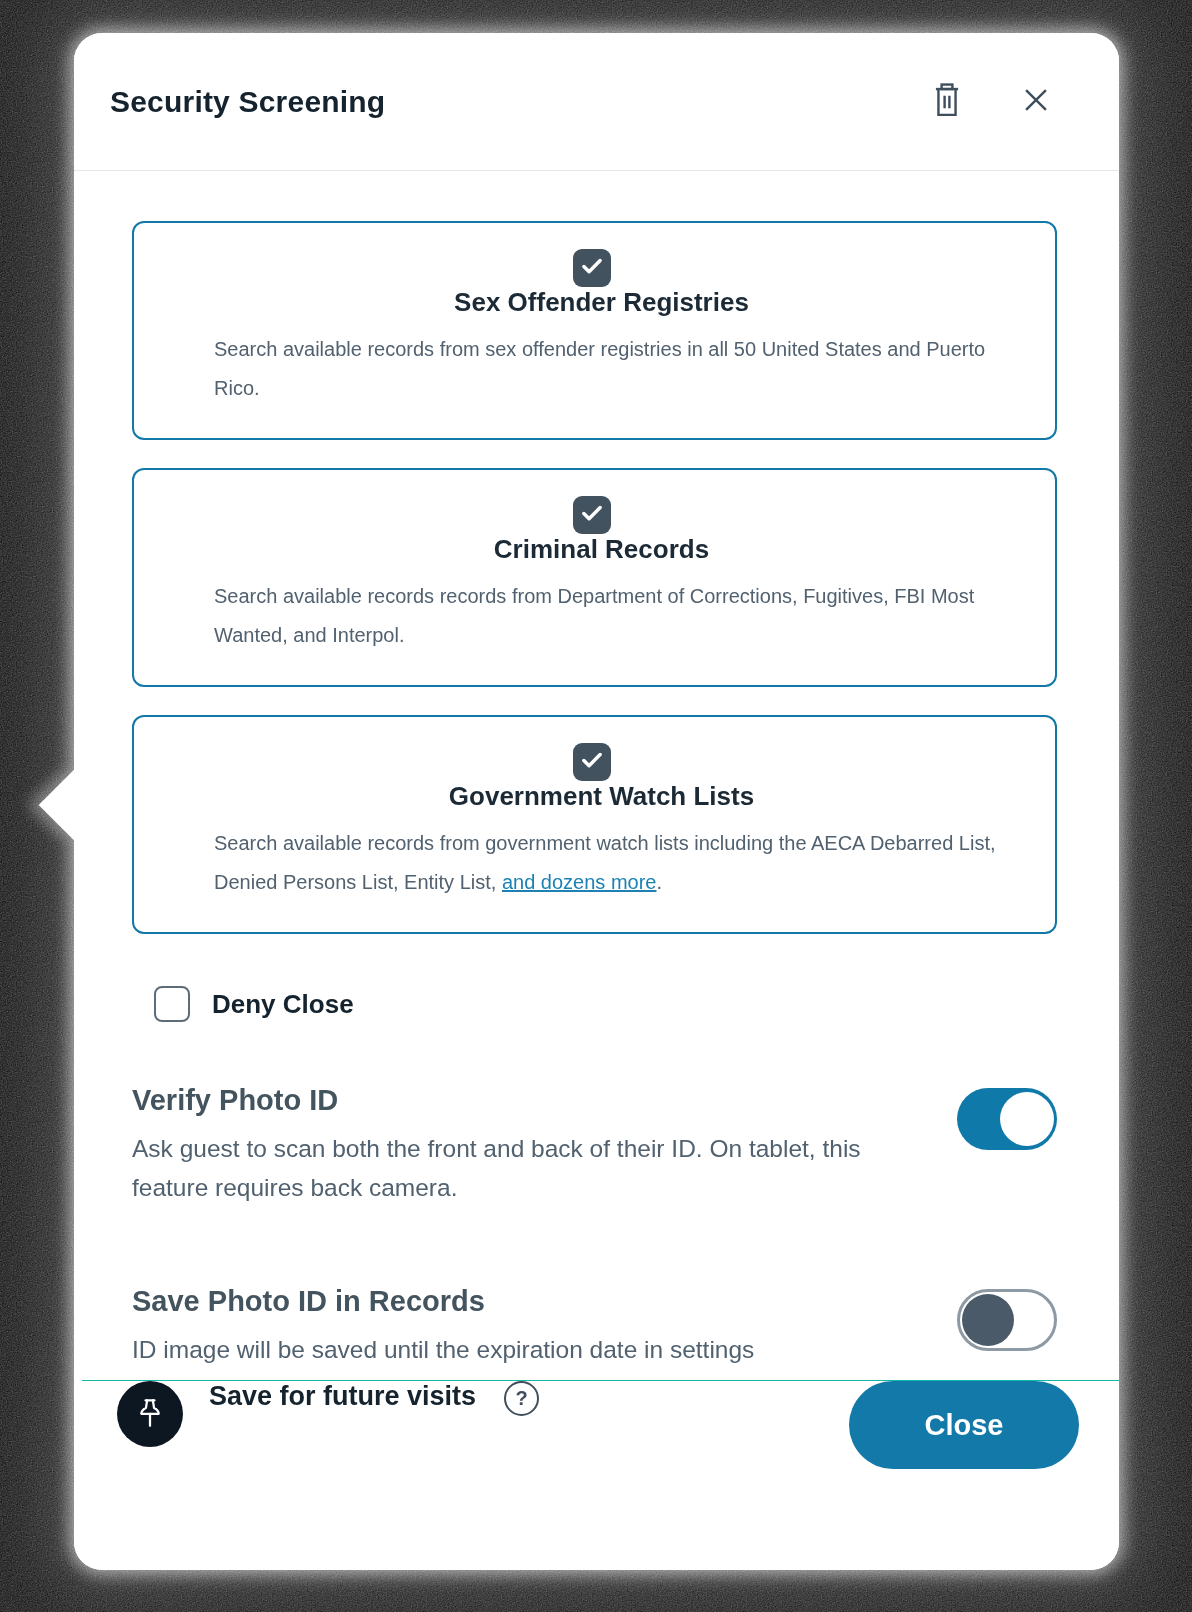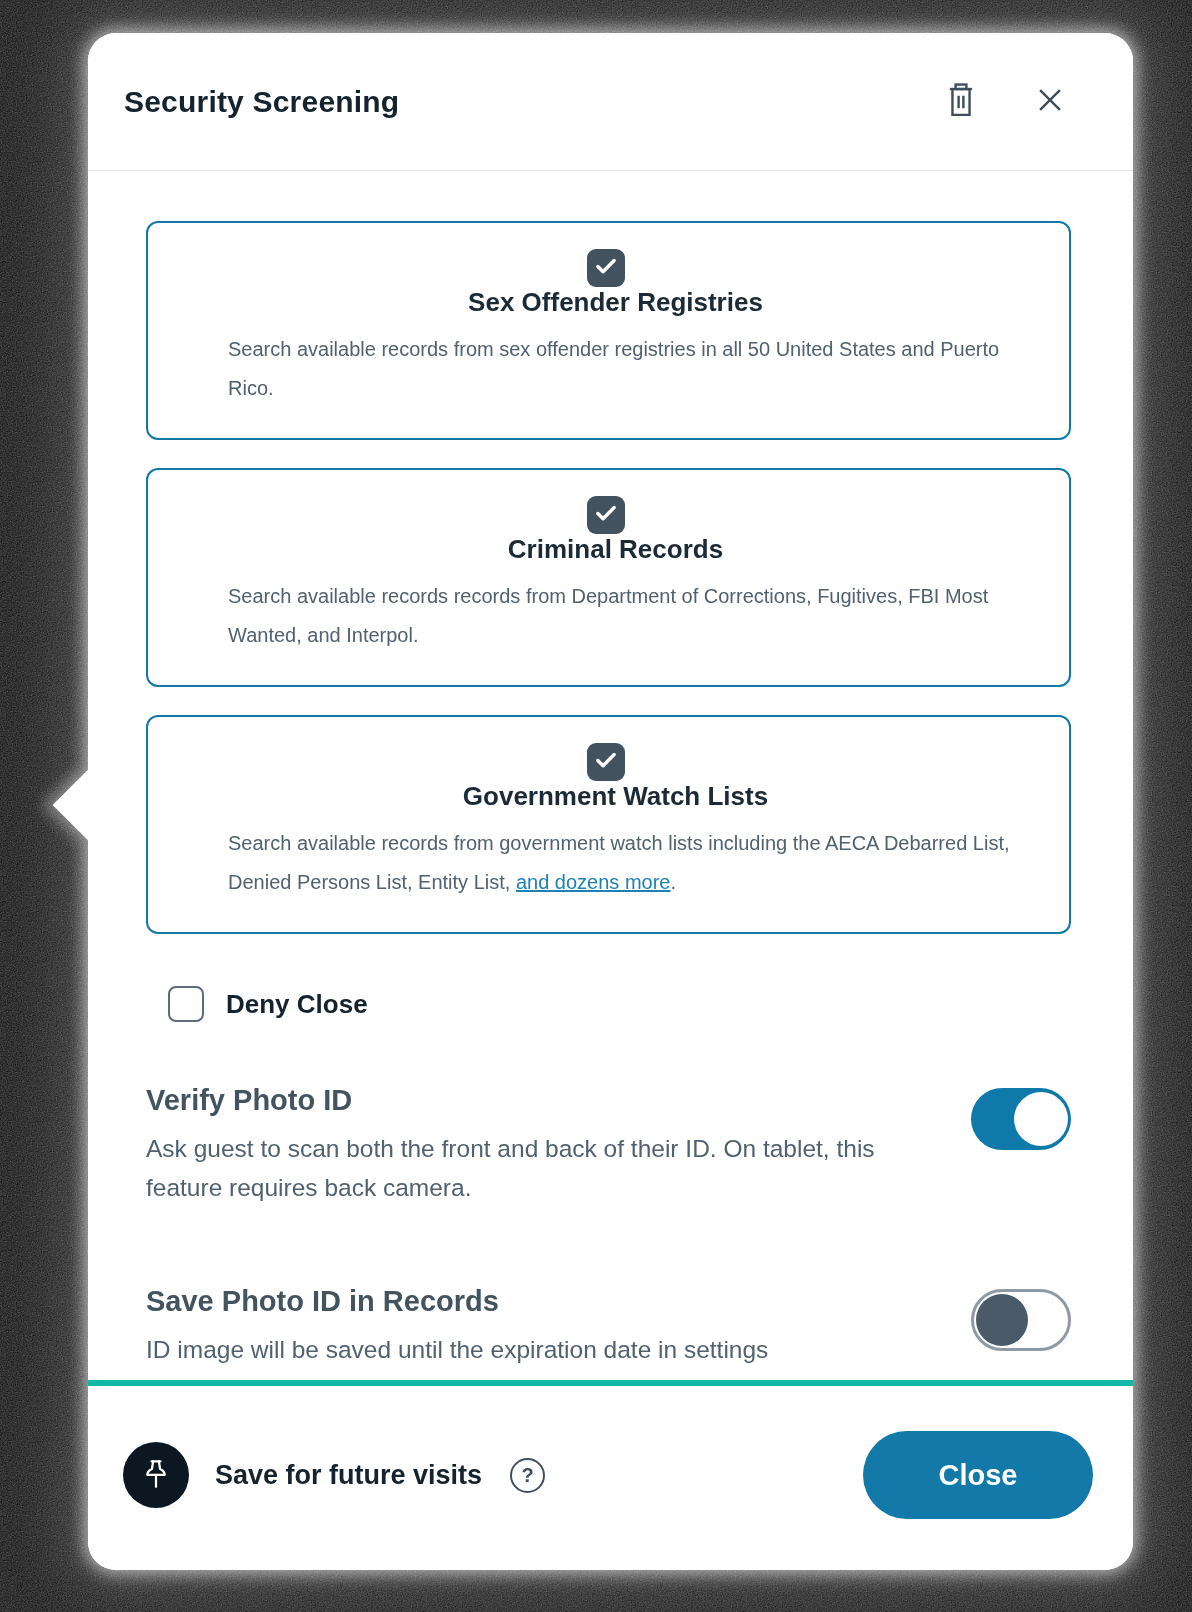--- a/index.html
+++ b/index.html
@@ -7,21 +7,21 @@
   body {
     position: relative;
     background: #060606;
     font-family: "Liberation Sans", "DejaVu Sans", sans-serif;
     overflow: hidden;
   }
   .noise-layer {
     position: absolute; inset: 0; z-index: 0; opacity: .35; pointer-events: none;
   }
   .modal {
-    position: absolute; left: 88px; top: 33px;
+    position: absolute; left: 74px; top: 33px;
     width: 1045px; height: 1537px;
     background: #ffffff; border-radius: 28px;
     box-shadow: 0 0 16px 5px rgba(255,255,255,0.55), 0 0 60px 28px rgba(255,255,255,0.14);
     z-index: 2; display: flex; flex-direction: column;
   }
   .callout-arrow {
     position: absolute; left: -25px; top: 747px;
     width: 50px; height: 50px; background: #ffffff;
     transform: rotate(45deg); z-index: 1;
     box-shadow: -8px 8px 14px rgba(255,255,255,0.35);
@@ -80,22 +80,22 @@
     border-radius: 50%; background: #4A5A68;
   }
   .toggle.on { background: #0F7AA9; }
   .toggle.on .knob {
     position: absolute; right: 3px; top: 4px; width: 54px; height: 54px;
     border-radius: 50%; background: #fff;
   }
 
   
   .footer {
-    flex: 0 0 190px; border-top: 6px solid #14b8a6;
-    display: flex; align-items: center; padding: 0 40px 6px 35px;
+    flex: 0 0 190px; border-top: 1px solid #14b8a6;
+    display: flex; align-items: flex-start; padding: 0 40px 6px 35px; margin-left: 8px;
   }
   .pin-btn {
     width: 66px; height: 66px; border-radius: 50%; background: #0C1722;
     border: none; cursor: pointer; display: flex; align-items: center; justify-content: center;
   }
   .footer-label { margin-left: 26px; font-size: 27px; font-weight: 700; color: #15232E; }
   .help-btn {
     margin-left: 28px; width: 35px; height: 35px; border-radius: 50%;
     background: #fff; border: 2.5px solid #414F5C; color: #414F5C;
     font-size: 20px; font-weight: 700; display: flex; align-items: center; justify-content: center;

